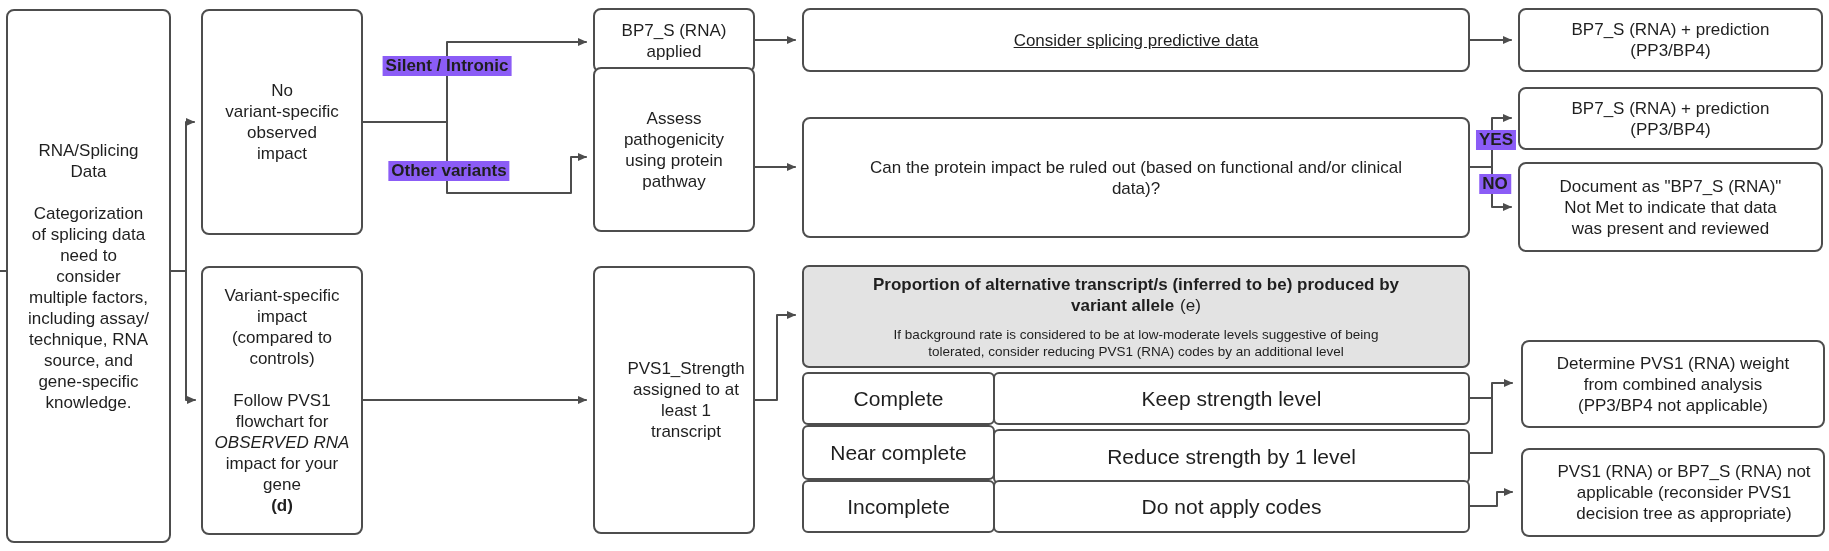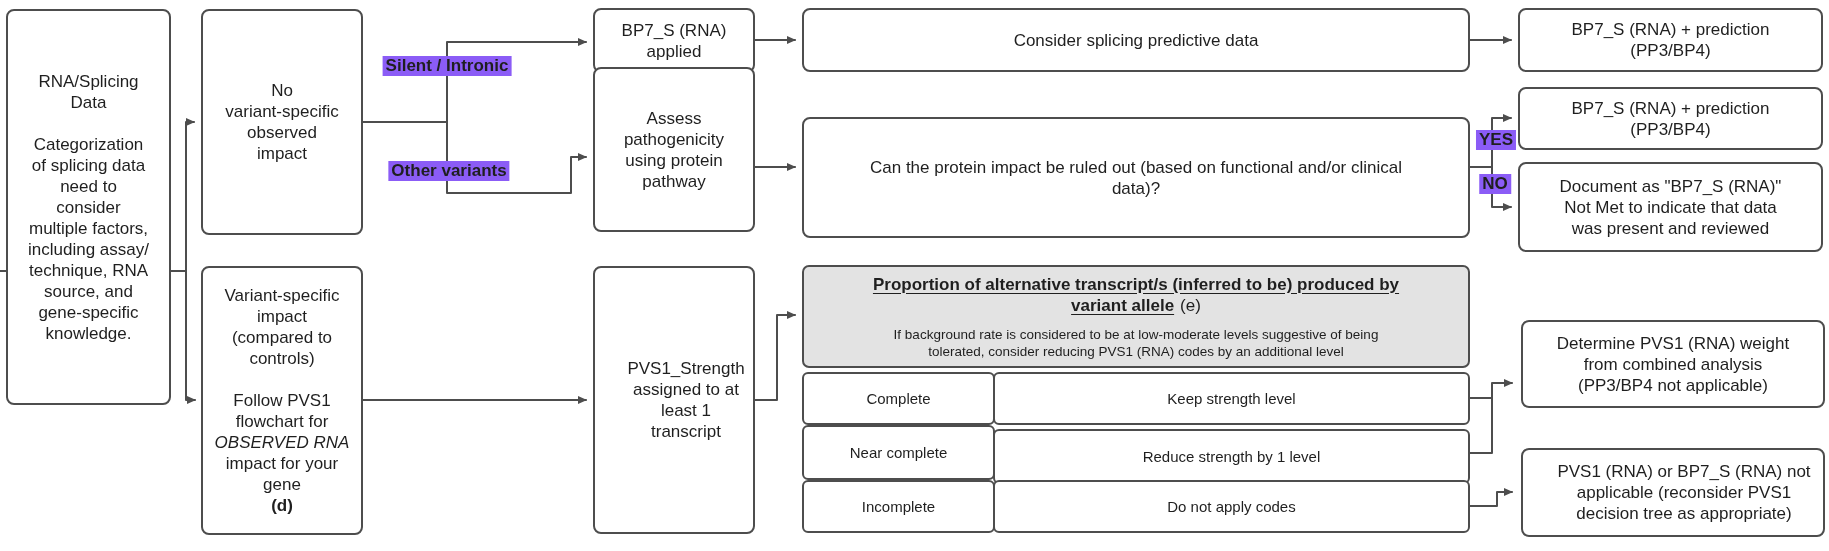--- a/index.html
+++ b/index.html
@@ -27,24 +27,24 @@
   .blk{display:block;}
   .branch-label{
     position:absolute;z-index:3;transform:translate(-50%,-50%);
     background:#8b5cf6;padding:0 3px;font-size:17px;font-weight:bold;
     white-space:nowrap;line-height:20px;
   }
   .cell{
     position:absolute;box-sizing:border-box;z-index:2;
     background:#fff;border:2px solid var(--c-border,#4d4d4d);border-radius:6px;
     display:flex;align-items:center;justify-content:center;text-align:center;
-    font-size:15px;line-height:21px;
+    font-size:21px;line-height:21px;
   }
   .tbl-title{font-weight:bold;}
-  .tbl-title .u{text-decoration:underline;text-underline-offset:3px;}
+  .tbl-title .u{text-underline-offset:3px;}
   .tbl-title .suffix{font-weight:normal;text-decoration:none;margin-left:6px;}
   .tbl-sub{font-size:13.5px;line-height:17px;margin-top:10px;}
 </style>
 </head>
 <body>
 
 <div id="stage">
 
   <svg id="connectors" viewBox="0 0 1829 551">
     <defs>
@@ -69,21 +69,21 @@
     <path class="conn" d="M1492,167 L1492,207 L1511,207" marker-end="url(#arrow)"></path>
 
     <path class="conn" d="M363,400 L586,400" marker-end="url(#arrow)"></path>
     <path class="conn" d="M755,400 L777,400 L777,315 L795,315" marker-end="url(#arrow)"></path>
 
     <path class="conn" d="M1470,398 L1492,398"></path>
     <path class="conn" d="M1470,453 L1492,453 L1492,383 L1512,383" marker-end="url(#arrow)"></path>
     <path class="conn" d="M1470,506 L1497,506 L1497,492 L1512,492" marker-end="url(#arrow)"></path>
   </svg>
 
-  <div class="box" style="left:6px;top:9px;width:165px;height:396px;">
+  <div class="box" style="left:6px;top:9px;width:165px;height:534px;">
     <div class="ml">RNA/Splicing
 Data</div>
     <div class="ml gap">Categorization
 of splicing data
 need to
 consider
 multiple factors,
 including assay/
 technique, RNA
 source, and
@@ -130,21 +130,21 @@
 pathway</div>
   </div>
 
   <div class="box" style="left:593px;top:266px;width:162px;height:268px;padding-left:32px;">
     <div class="ml">PVS1_Strength
 assigned to at
 least 1
 transcript</div>
   </div>
 
-  <div class="box" style="left:802px;top:8px;width:668px;height:64px;">
+  <div class="box" style="left:802px;top:8px;width:668px;height:64px;text-decoration:underline;">
     <div>Consider splicing predictive data</div>
   </div>
 
   <div class="box" style="left:802px;top:85px;width:668px;height:121px;margin-top:32px;">
     <div class="ml">Can the protein impact be ruled out (based on functional and/or clinical
 data)?</div>
   </div>
 
   <div class="box gray" style="left:802px;top:265px;width:668px;height:103px;border-radius:7px;">
     <div class="tbl-title">
@@ -173,21 +173,21 @@
     <div class="ml">BP7_S (RNA) + prediction
 (PP3/BP4)</div>
   </div>
 
   <div class="box" style="left:1518px;top:162px;width:305px;height:90px;">
     <div class="ml">Document as "BP7_S (RNA)"
 Not Met to indicate that data
 was present and reviewed</div>
   </div>
 
-  <div class="box" style="left:1521px;top:320px;width:304px;height:88px;">
+  <div class="box" style="left:1521px;top:340px;width:304px;height:88px;">
     <div class="ml">Determine PVS1 (RNA) weight
 from combined analysis
 (PP3/BP4 not applicable)</div>
   </div>
 
   <div class="box" style="left:1521px;top:448px;width:304px;height:89px;padding-left:30px;">
     <div class="ml">PVS1 (RNA) or BP7_S (RNA) not
 applicable (reconsider PVS1
 decision tree as appropriate)</div>
   </div>

